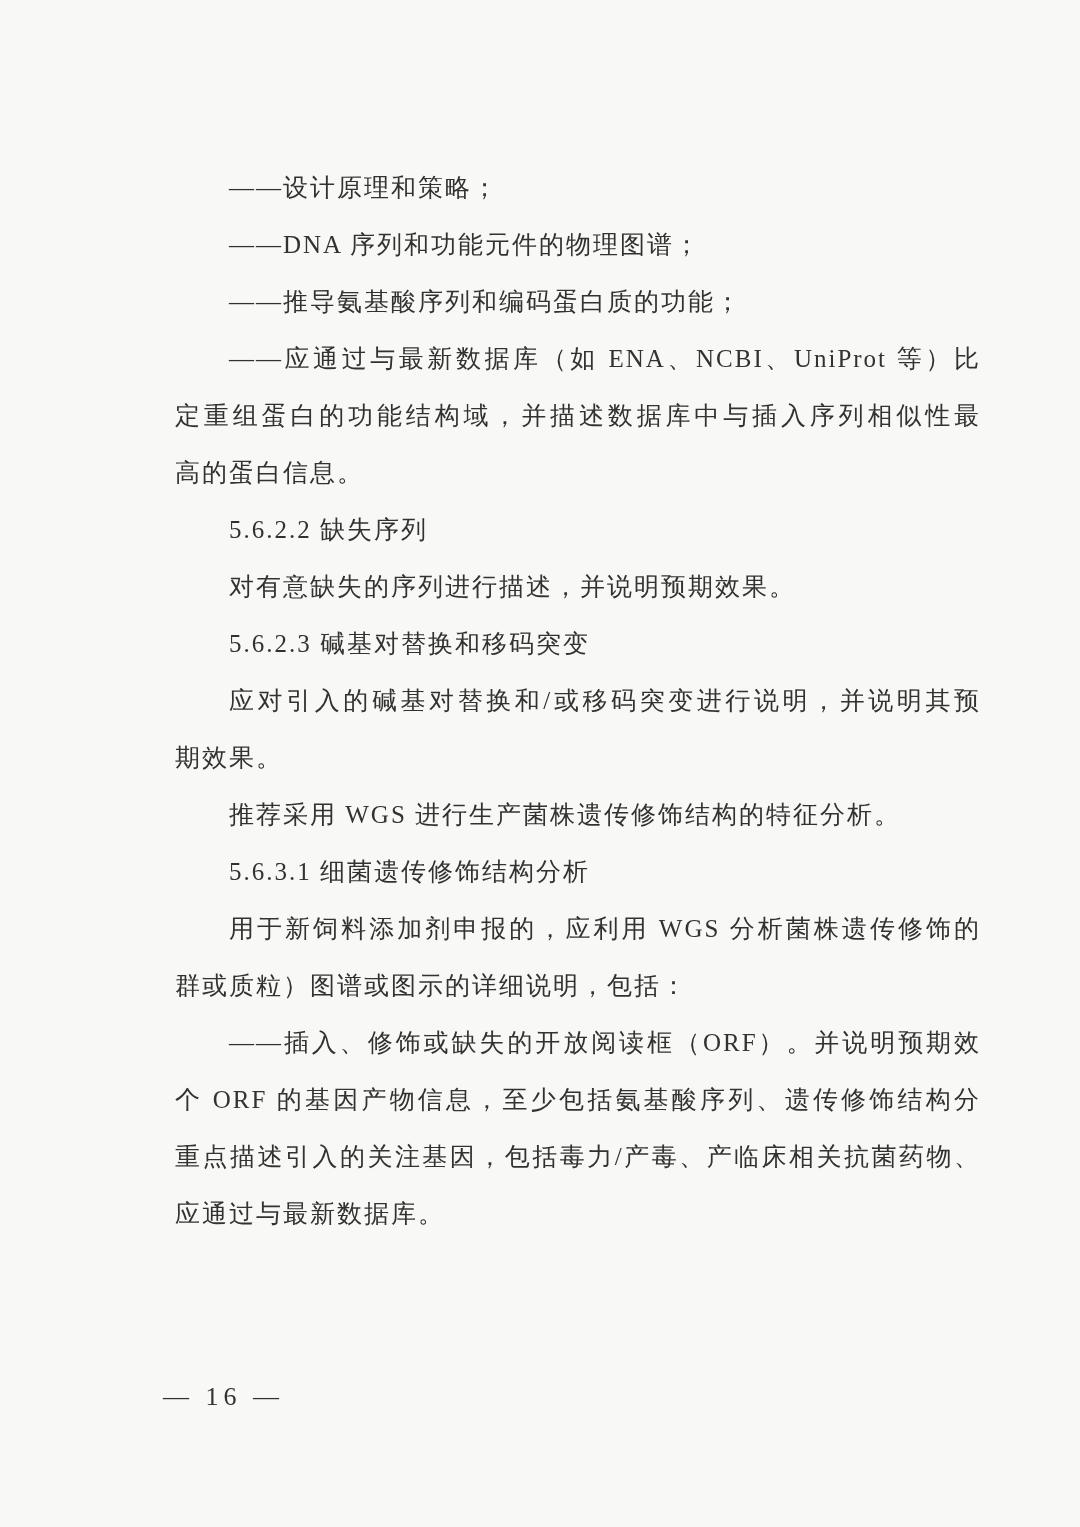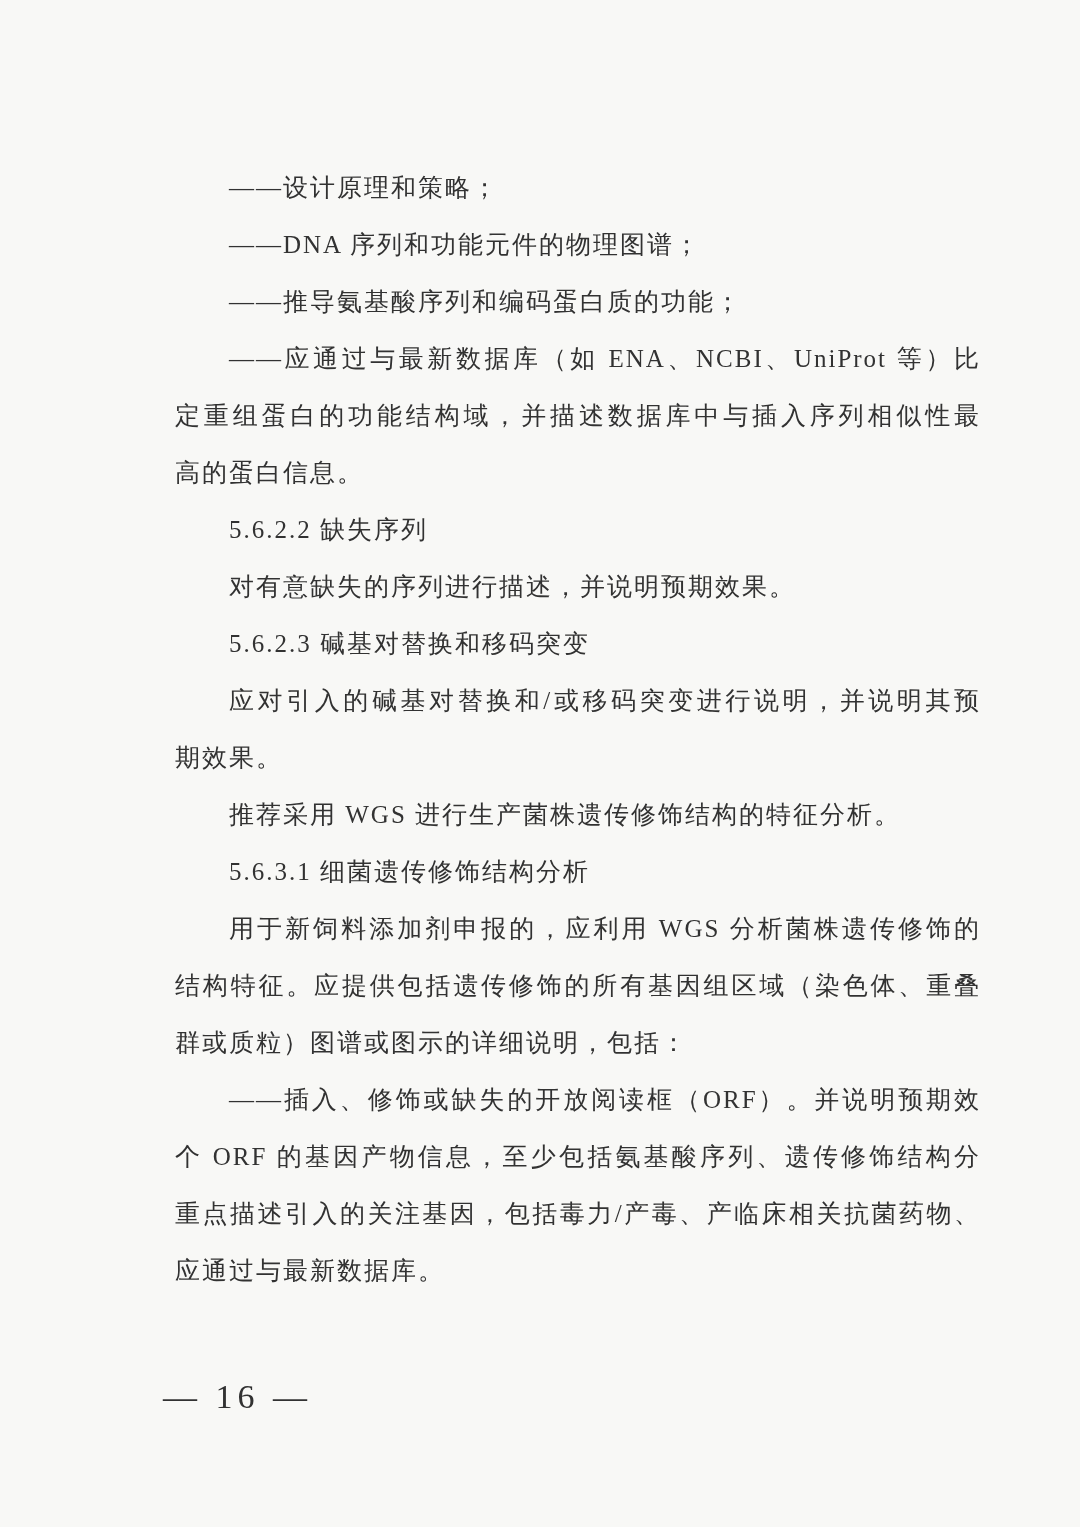--- a/index.html
+++ b/index.html
@@ -45,21 +45,21 @@
     text-justify: inter-character;
     text-align-last: justify;
     overflow: hidden;
   }
   .footer {
     position: absolute;
     left: 163px;
     top: 1368px;
     height: 57px;
     line-height: 57px;
-    font-size: 34px;
+    font-size: 26px;
     letter-spacing: 5px;
     color: var(--text-color, #323232);
   }
 </style>
 </head>
 <body>
 
 <div class="page">
   <div class="content">
       <div class="line indent">——设计原理和策略；</div>
@@ -69,21 +69,20 @@
       <div class="line fill">定重组蛋白的功能结构域，并描述数据库中与插入序列相似性最</div>
       <div class="line">高的蛋白信息。</div>
       <div class="line indent">5.6.2.2 缺失序列</div>
       <div class="line indent">对有意缺失的序列进行描述，并说明预期效果。</div>
       <div class="line indent">5.6.2.3 碱基对替换和移码突变</div>
       <div class="line indent fill">应对引入的碱基对替换和/或移码突变进行说明，并说明其预</div>
       <div class="line">期效果。</div>
       <div class="line indent">推荐采用 WGS 进行生产菌株遗传修饰结构的特征分析。</div>
       <div class="line indent">5.6.3.1 细菌遗传修饰结构分析</div>
       <div class="line indent fill">用于新饲料添加剂申报的，应利用 WGS 分析菌株遗传修饰的</div>
-      <div class="line fill">结构特征。应提供包括遗传修饰的所有基因组区域（染色体、重叠</div>
       <div class="line">群或质粒）图谱或图示的详细说明，包括：</div>
       <div class="line indent fill">——插入、修饰或缺失的开放阅读框（ORF）。并说明预期效果</div>
       <div class="line fill">个 ORF 的基因产物信息，至少包括氨基酸序列、遗传修饰结构分析。</div>
       <div class="line fill">重点描述引入的关注基因，包括毒力/产毒、产临床相关抗菌药物、</div>
       <div class="line">应通过与最新数据库。</div>
     </div>
   <div class="footer">— 16 —</div>
 </div>
 
 </body></html>

